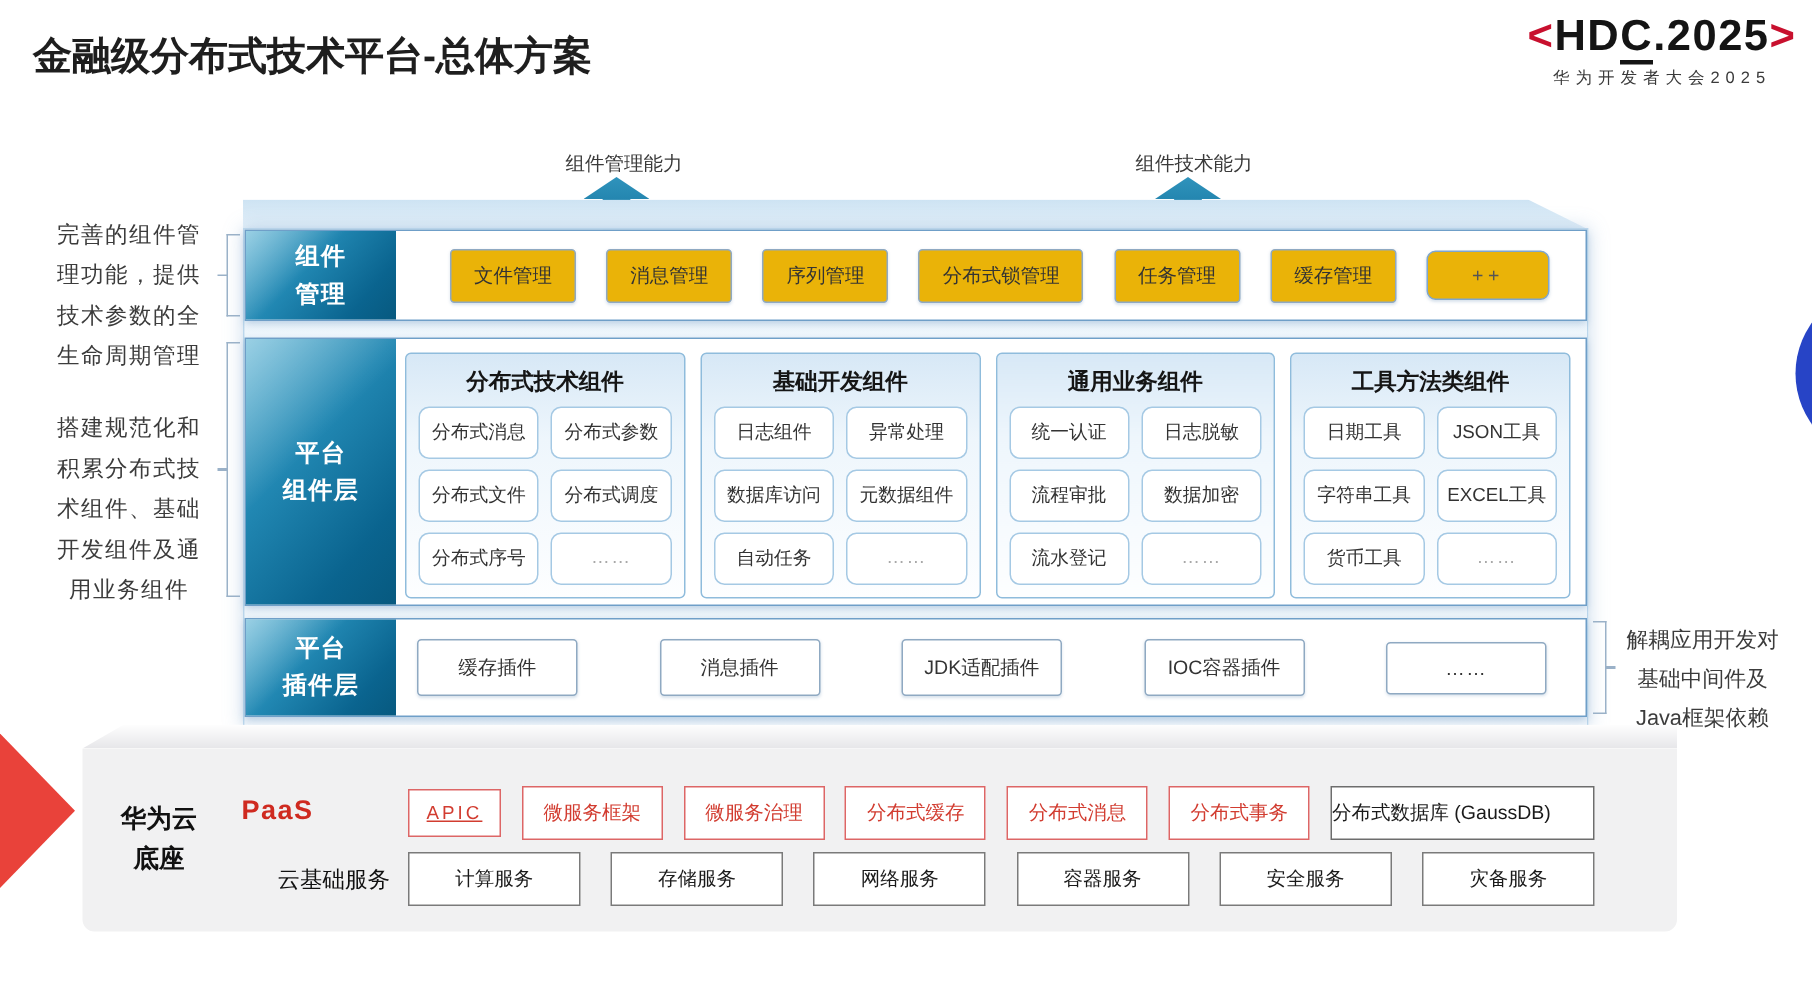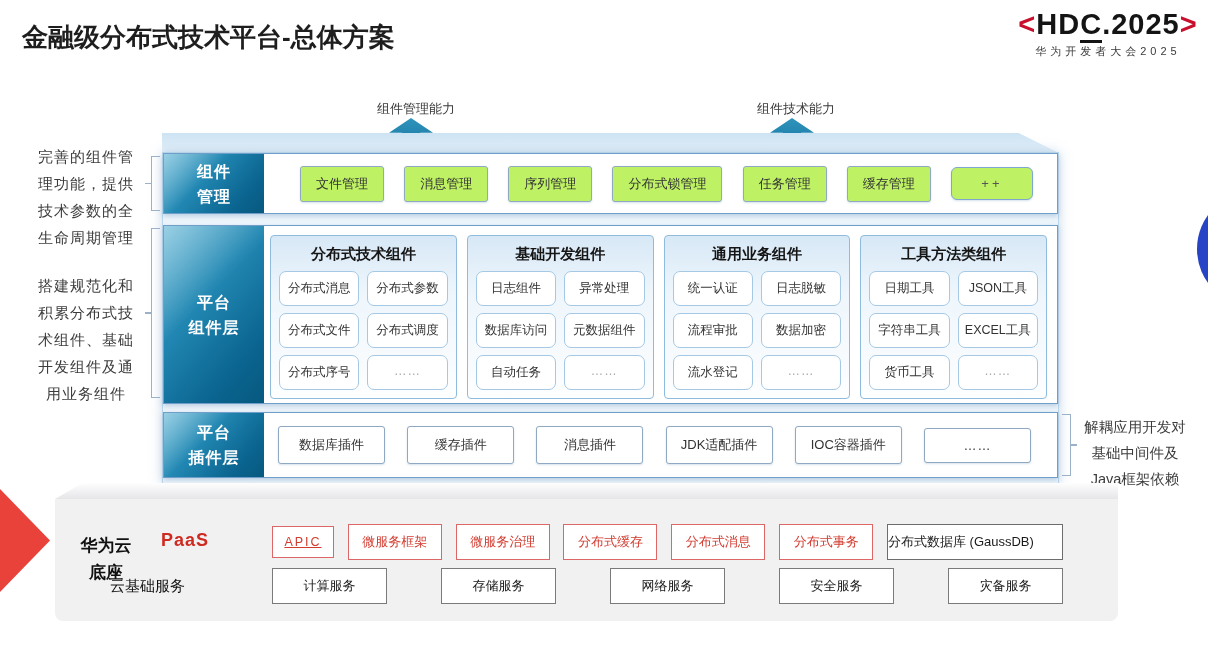--- a/index.html
+++ b/index.html
@@ -43,21 +43,21 @@
 
   .layer-label { position:absolute; left:0; top:0; bottom:0; width:100px; color:#fff;
     display:flex; flex-direction:column; align-items:center; justify-content:center;
     font-size:16px; font-weight:bold; line-height:25px; letter-spacing:1px;
     background:linear-gradient(130deg,#5cb3d4 0%,#2187b2 40%,#0a648f 78%,#07597f 100%); }
   .layer-label::before { content:""; position:absolute; inset:0;
     background:linear-gradient(135deg,rgba(255,255,255,.38) 0%,rgba(255,255,255,0) 42%); }
 
   .row1-items { position:absolute; left:136px; right:24px; top:0; height:100%;
     display:flex; justify-content:space-between; align-items:center; }
-  .mgmt-box { border:1px solid #8fa9c2; border-radius:3px; background:#bef264; color:#333;
+  .mgmt-box { border:1px solid #8fa9c2; border-radius:3px; background:#eab308; color:#333;
     font-size:13px; padding:8px 15px; white-space:nowrap; box-shadow:0 1px 2px rgba(100,140,180,.25); }
   .mgmt-box.plus { width:82px; text-align:center; letter-spacing:3px; color:#555;
     border-color:#7ea6cf; border-radius:6px; padding:8px 0; }
 
   .groups { position:absolute; left:106px; right:10px; top:9px; bottom:9px;
     display:grid; grid-template-columns:repeat(4,1fr); gap:10px; }
   .group { border:1px solid #8fbcdc; border-radius:4px; padding:5px 8px 8px;
     background:linear-gradient(180deg,#d7e8f6 0%,#eef6fc 35%,#fdfeff 100%); }
   .group-title { text-align:center; font-size:15px; font-weight:bold; color:#151515; padding:4px 0 7px; }
   .group-grid { display:grid; grid-template-columns:1fr 1fr; gap:7px 8px; }
@@ -84,21 +84,21 @@
   
   .cloud-topface { position:absolute; left:55px; top:483px; width:1063px; height:16px;
     background:linear-gradient(180deg,#fefefe 0%,#e6e6e9 100%);
     clip-path:polygon(2.6% 0,100% 0,100% 100%,0 100%); }
   .cloud-panel { position:absolute; left:55px; top:499px; width:1063px; height:122px;
     background:#f1f1f2; border-radius:0 0 8px 8px; }
   .hw-label { position:absolute; left:12px; top:33px; width:78px; text-align:center;
     font-size:17px; font-weight:bold; color:#111; line-height:27px; }
   .paas-label { position:absolute; left:75px; top:31px; width:110px; text-align:center;
     font-size:18px; font-weight:bold; color:#cf2a20; letter-spacing:1px; }
-  .iaas-label { position:absolute; left:55px; top:78px; width:150px; text-align:left;
+  .iaas-label { position:absolute; left:55px; top:78px; width:150px; text-align:right;
     font-size:15px; color:#111; }
   .paas-strip { position:absolute; left:217px; top:26px; width:791px; height:33px;
     display:flex; justify-content:space-between; align-items:center; }
   .red-box { border:1px solid #d66; color:#d23c30; background:#fff; font-size:13px;
     text-align:center; padding:8px 0; width:94px; white-space:nowrap; }
   .red-box.apic { width:62px; letter-spacing:2px; font-size:12.5px;text-decoration:underline; }
   .neutral-box { border:1px solid #6d6d6d; color:#1a1a1a; background:#fff; font-size:13px;
     padding:8px 0; width:176px; white-space:nowrap; }
   .iaas-strip { position:absolute; left:217px; top:72px; width:791px; height:30px;
     display:flex; justify-content:space-between; align-items:center; }
@@ -209,21 +209,20 @@
 
       </div>
     </div>
 
     <div class="layer-row row-3">
       <div class="layer-label">
         <span>平台</span>
         <span>插件层</span>
       </div>
       <div class="row3-items">
-        <div class="plugin-box">数据库插件</div>
         <div class="plugin-box">缓存插件</div>
         <div class="plugin-box">消息插件</div>
         <div class="plugin-box">JDK适配插件</div>
         <div class="plugin-box">IOC容器插件</div>
         <div class="plugin-box muted">……</div>
       </div>
     </div>
 
   </div>
 
@@ -248,20 +247,21 @@
       <div class="red-box">分布式消息</div>
       <div class="red-box">分布式事务</div>
       <div class="neutral-box">分布式数据库 (GaussDB)</div>
     </div>
 
     <div class="iaas-label">云基础服务</div>
     <div class="iaas-strip">
       <div class="gray-box">计算服务</div>
       <div class="gray-box">存储服务</div>
       <div class="gray-box">网络服务</div>
+      <div class="gray-box">容器服务</div>
       <div class="gray-box">安全服务</div>
       <div class="gray-box">灾备服务</div>
     </div>
   </div>
 
   <div class="red-wedge"></div>
   <div class="blue-circle"></div>
 
 </div>
 

